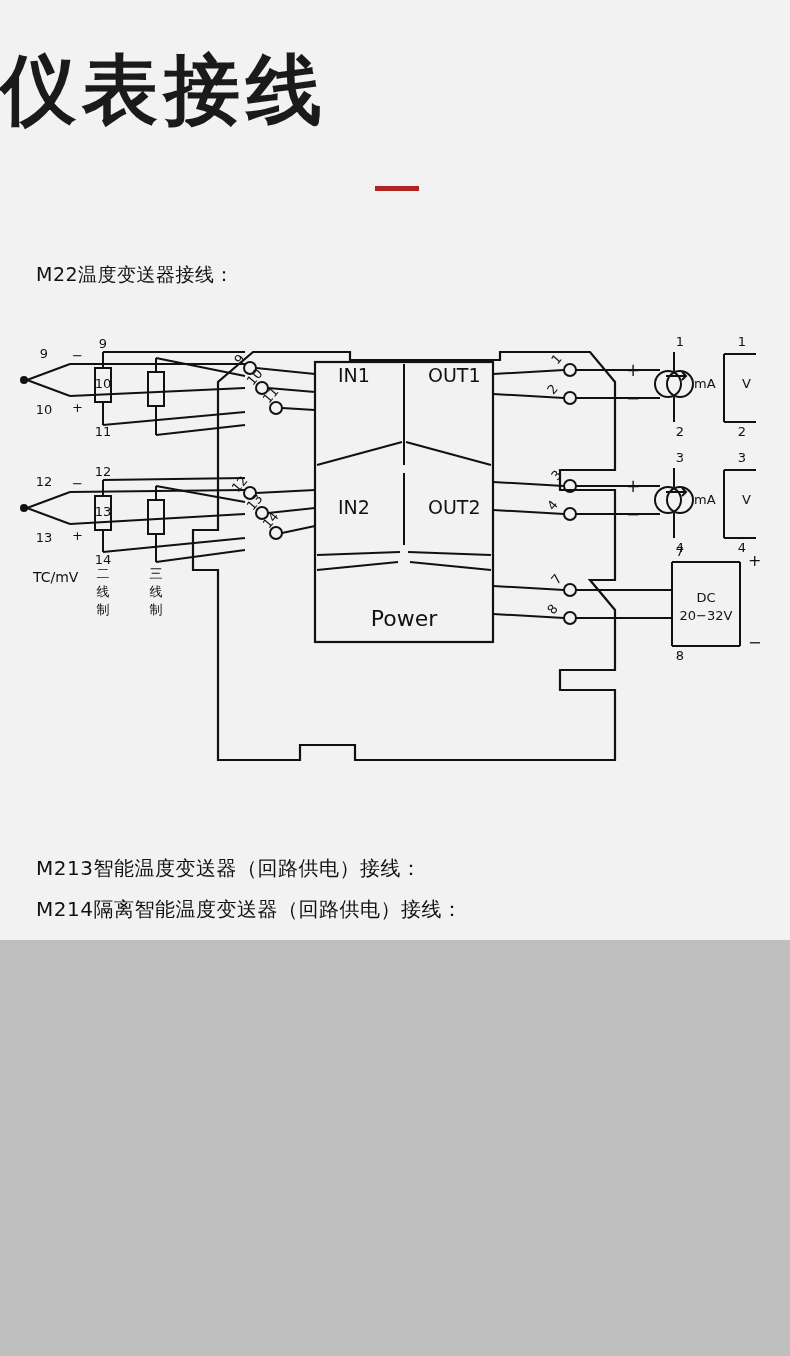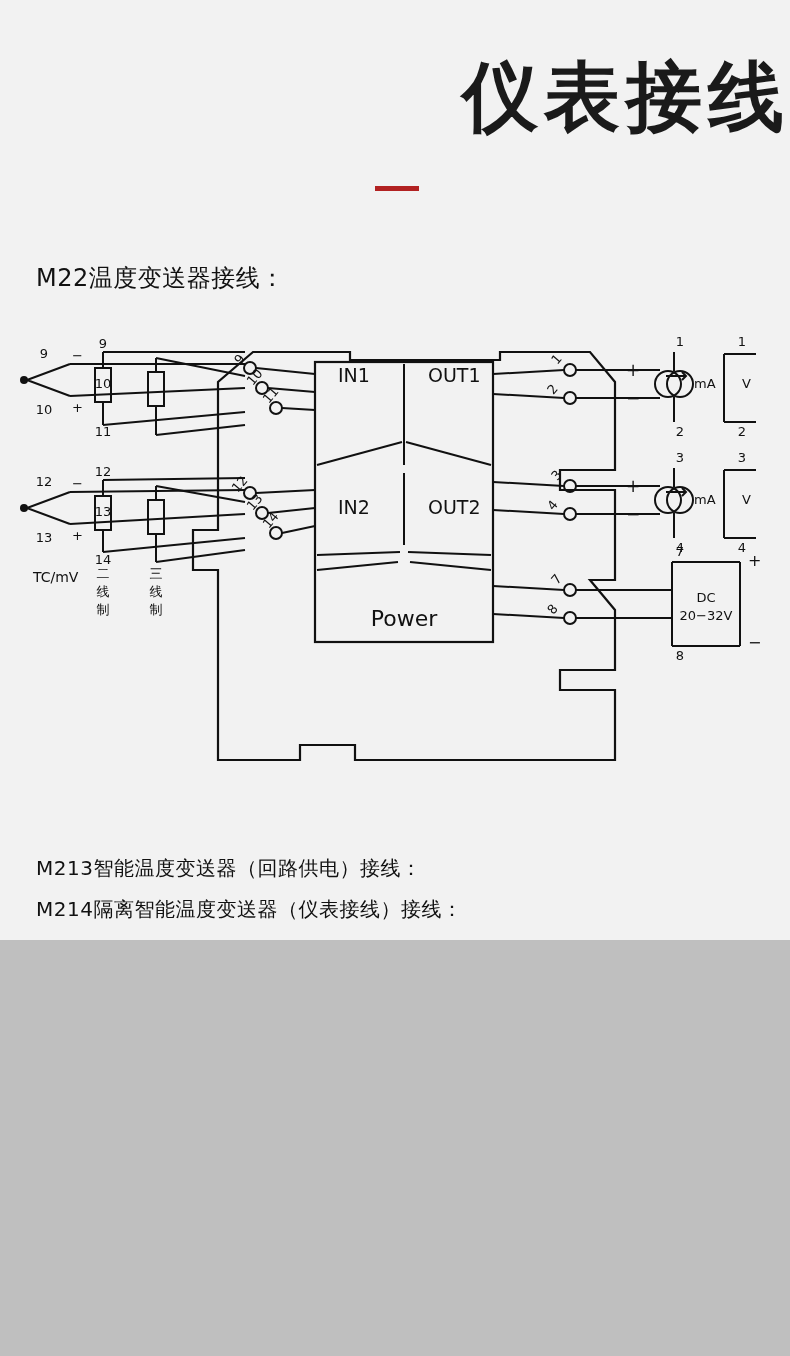--- a/index.html
+++ b/index.html
@@ -17,39 +17,38 @@
   .page {
     position: absolute;
     inset: 0;
     background: #f2f2f2;
   }
   .title {
     position: absolute;
     top: 40px;
     left: 0;
     width: 790px;
-    text-align: right;
+    text-align: left;
     font-size: 76px;
     font-weight: bold;
     letter-spacing: 6px;
     color: #1a1a1a;
     font-family: "DejaVu Sans", "Liberation Sans", sans-serif;
-    margin-top: 7px;
   }
   .title-rule {
     position: absolute;
     top: 186px;
     left: 375px;
     width: 44px;
     height: 5px;
     background: #b22222;
   }
   .section-label {
     position: absolute;
-    font-size: 24px;
+    font-size: 19px;
     color: #111;
     letter-spacing: 0.5px;
     white-space: nowrap;
     font-family: "DejaVu Sans", "Liberation Sans", sans-serif;
   }
   #lbl-m22 { top: 262px; left: 36px; }
   #lbl-m213 { top: 855px; left: 36px; font-size: 20px; text-align: center; }
   #lbl-m214 { top: 896px; left: 36px; font-size: 20px; }
   #lbl-m215 { top: 937px; left: 36px; font-size: 20px; }
 
@@ -297,17 +296,17 @@
         <text x="103" y="266" text-anchor="middle">线</text>
         <text x="103" y="284" text-anchor="middle">制</text>
         <text x="156" y="248" text-anchor="middle">三</text>
         <text x="156" y="266" text-anchor="middle">线</text>
         <text x="156" y="284" text-anchor="middle">制</text>
       </g>
     </svg>
   </div>
 
   <div class="section-label" id="lbl-m213">M213智能温度变送器（回路供电）接线：</div>
-  <div class="section-label" id="lbl-m214">M214隔离智能温度变送器（仪表接线）接线：</div>
+  <div class="section-label" id="lbl-m214">M214隔离智能温度变送器（回路供电）接线：</div>
   <div class="section-label" id="lbl-m215">M215HART智能温度变送器（回路供电）接线：</div>
 
   <div class="overlay-fade"></div>
 </div>
 
 </body></html>

